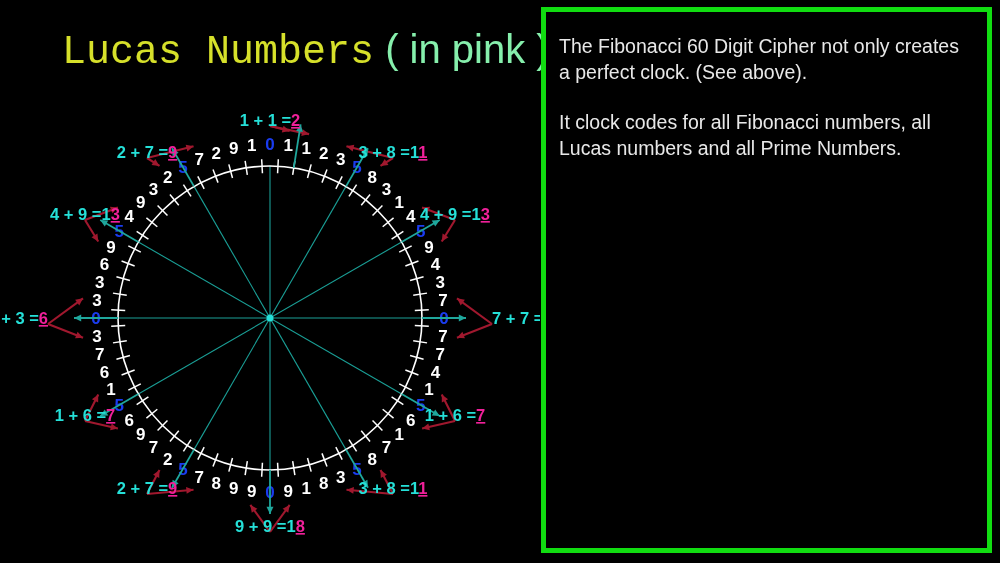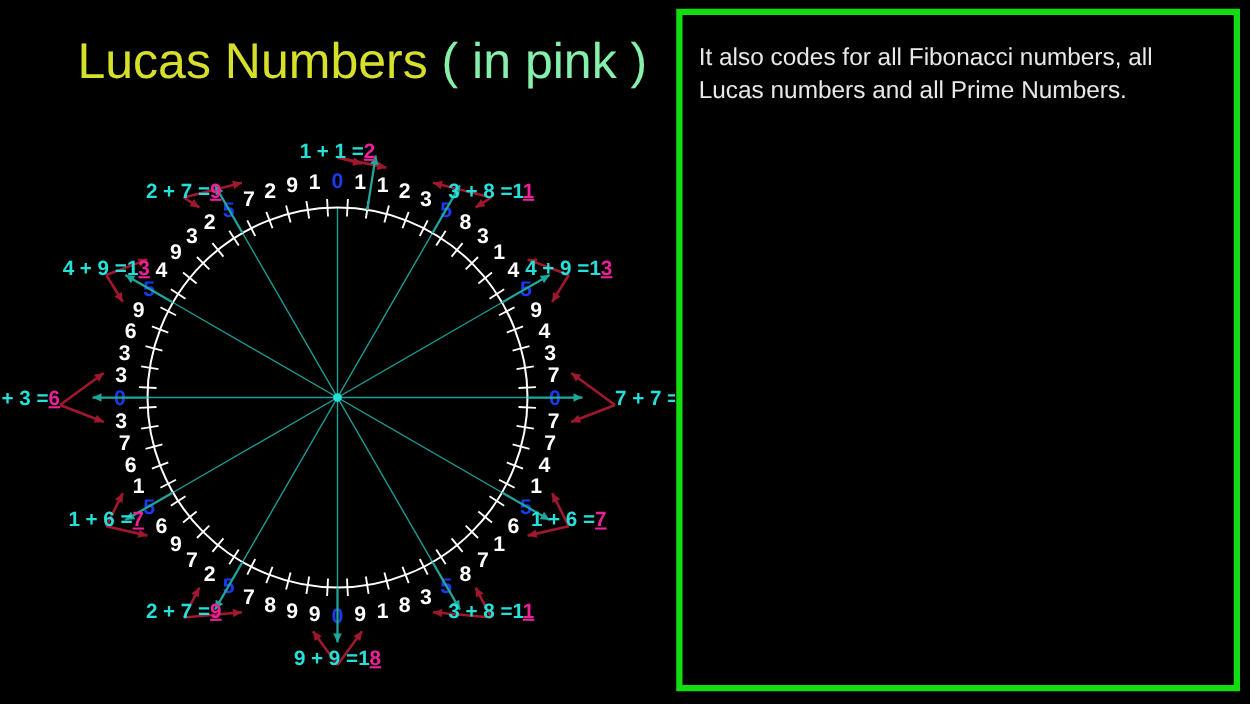--- a/index.html
+++ b/index.html
@@ -7,21 +7,21 @@
     width:1000px;height:563px;background:#000;overflow:hidden;
     font-family:"Liberation Sans", sans-serif;
   }
   #root{position:relative;width:1000px;height:563px;background:#000;}
 
   
   #title{
     position:absolute;left:62px;top:27px;
     font-size:40px;font-weight:400;letter-spacing:0px;white-space:nowrap;
   }
-  #title .t-main{color:#d6e02a;}
+  #title .t-main{color:#d6e02a;font-family:Liberation Mono, monospace;}
   #title .t-sub{color:#86efac;}
 
   
   #diagram{position:absolute;left:0px;top:85px;width:540px;height:478px;}
   #diagram svg{display:block;}
 
   
   #panel{
     position:absolute;left:541px;top:7px;width:451px;height:546px;
     border:5px solid #11dd11;background:#000;box-sizing:border-box;
@@ -267,17 +267,18 @@
           <text x="48" y="239" text-anchor="end" font-size="16.5" font-weight="bold" font-family="&quot;Liberation Sans&quot;, sans-serif"><tspan fill="#25e0d8">3 + 3 =</tspan><tspan fill="#f0209a" text-decoration="underline">6</tspan></text>
           <text x="85" y="135" text-anchor="middle" font-size="16.5" font-weight="bold" font-family="&quot;Liberation Sans&quot;, sans-serif"><tspan fill="#25e0d8">4 + 9 =</tspan><tspan fill="#25e0d8">1</tspan><tspan fill="#f0209a" text-decoration="underline">3</tspan></text>
           <text x="147" y="73" text-anchor="middle" font-size="16.5" font-weight="bold" font-family="&quot;Liberation Sans&quot;, sans-serif"><tspan fill="#25e0d8">2 + 7 =</tspan><tspan fill="#f0209a" text-decoration="underline">9</tspan></text>
         </g>
       <circle id="hub" cx="270" cy="233" r="3.5" fill="#25e0d8"></circle>
     </svg>
   </div>
 
   <div id="panel">
     <div id="panel-inner">
-      <p>It also codes for all Fibonacci numbers, all Lucas numbers and all Prime Numbers.</p>
+      <p>The Fibonacci 60 Digit Cipher not only creates a perfect clock. (See above).</p>
+      <p>It clock codes for all Fibonacci numbers, all Lucas numbers and all Prime Numbers.</p>
     </div>
   </div>
 
 </div>
 
 </body></html>

